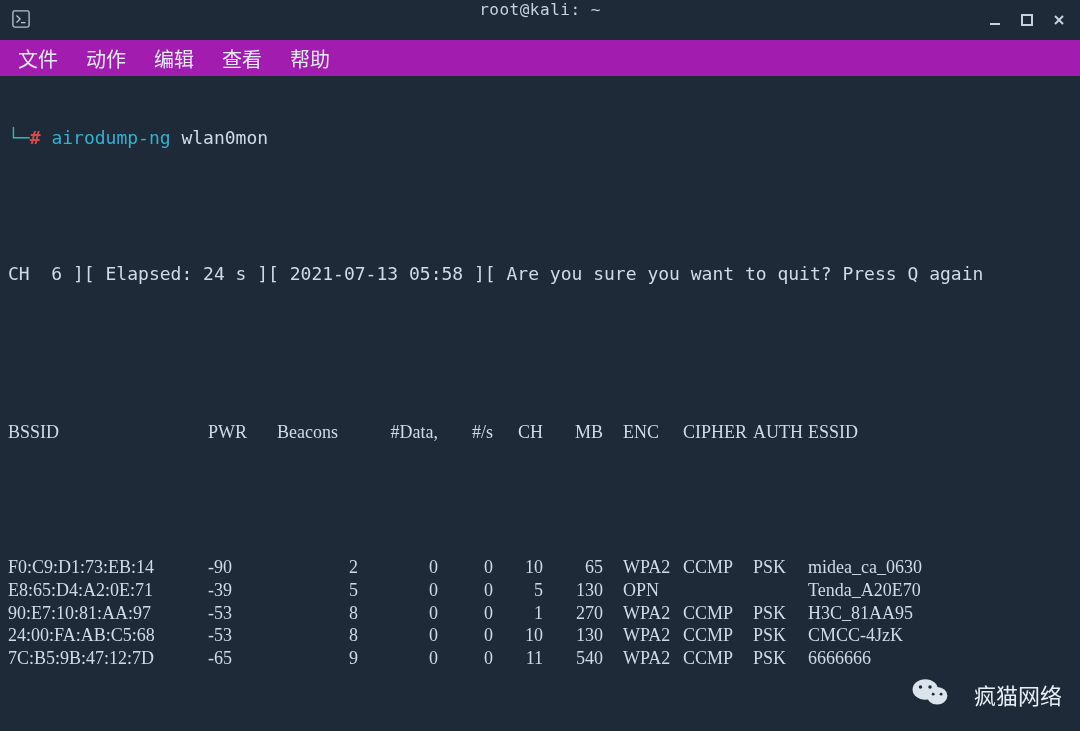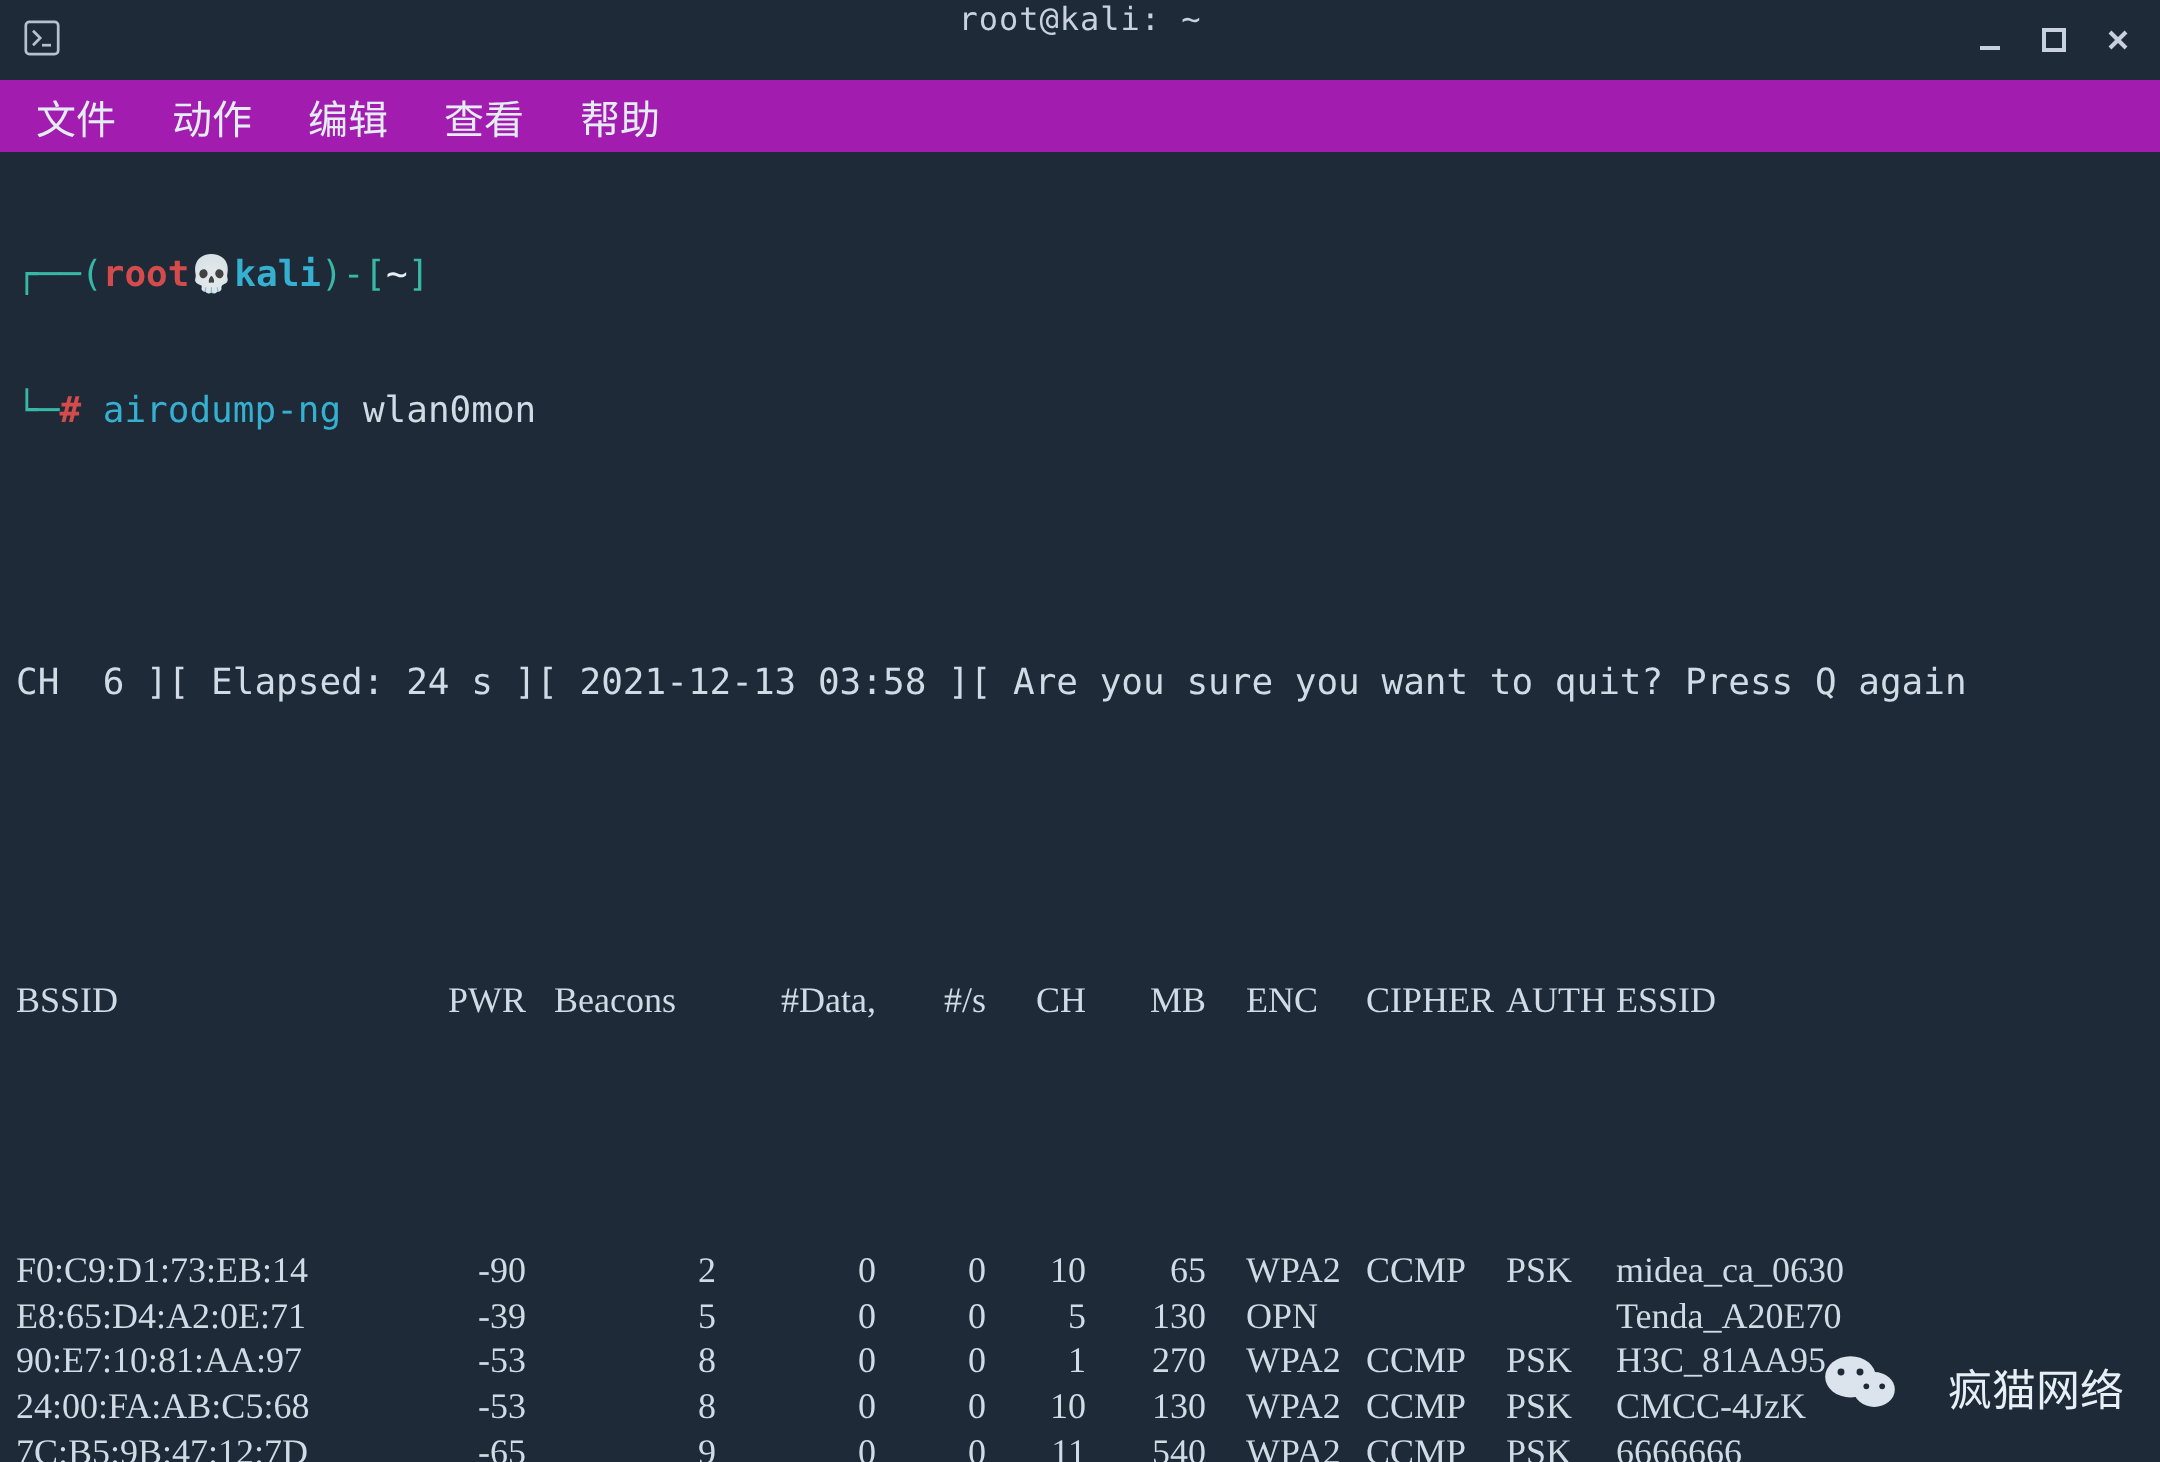--- a/index.html
+++ b/index.html
@@ -75,21 +75,21 @@
   .prompt-line2 .arg { color: #d0dbe6; }
   .row {
     display: flex;
     font-family: Liberation Serif, serif;
   }
   .cell {
     overflow: hidden;
     white-space: pre;
   }
   .c-bssid { width: 200px; }
-  .c-pwr { width: 55px; text-align: right; }
+  .c-pwr { width: 55px; text-align: left; }
   .c-beacons { width: 95px; text-align: right; }
   .c-data { width: 80px; text-align: right; }
   .c-ps { width: 55px; text-align: right; }
   .c-ch { width: 50px; text-align: right; }
   .c-mb { width: 60px; text-align: right; }
   .c-gap { width: 20px; }
   .c-enc { width: 60px; }
   .c-cipher { width: 70px; }
   .c-auth { width: 55px; }
   .c-essid { flex: 1; }
@@ -142,24 +142,23 @@
 
 <div class="menubar">
   <span class="menu-item">文件</span>
   <span class="menu-item">动作</span>
   <span class="menu-item">编辑</span>
   <span class="menu-item">查看</span>
   <span class="menu-item">帮助</span>
 </div>
 
 <div class="terminal">
-  <div class="prompt-line1"><span class="box">┌──(</span><span class="user">root</span><span class="skull">💀</span><span class="host">kali</span><span class="box">)-[</span><span class="tilde">~</span><span class="box">]</span></div>
   <div class="prompt-line2"><span class="box" style="color:#37b7a5">└─</span><span class="hash">#</span><span> </span><span class="cmd">airodump-ng</span><span> </span><span class="arg">wlan0mon</span></div>
   <div class="blank-line"></div>
-  <div>CH  6 ][ Elapsed: 24 s ][ 2021-12-13 03:58 ][ Are you sure you want to quit? Press Q again</div>
+  <div>CH  6 ][ Elapsed: 24 s ][ 2021-07-13 05:58 ][ Are you sure you want to quit? Press Q again</div>
   <div class="blank-line"></div>
 
   <div class="row">
     <span class="cell c-bssid">BSSID</span>
     <span class="cell c-pwr">PWR</span>
     <span class="cell c-beacons" style="text-align:left;padding-left:14px">Beacons</span>
     <span class="cell c-data">#Data,</span>
     <span class="cell c-ps">#/s</span>
     <span class="cell c-ch">CH</span>
     <span class="cell c-mb">MB</span>

